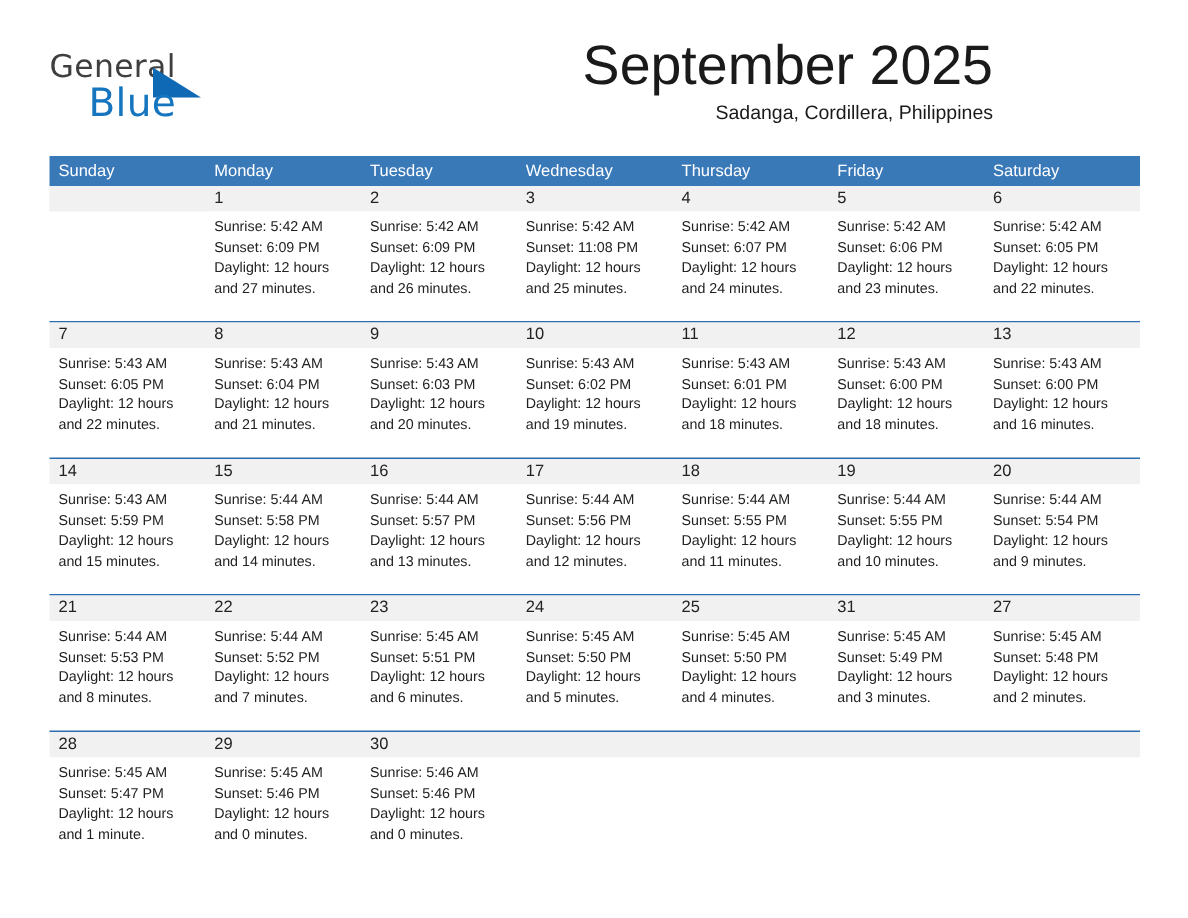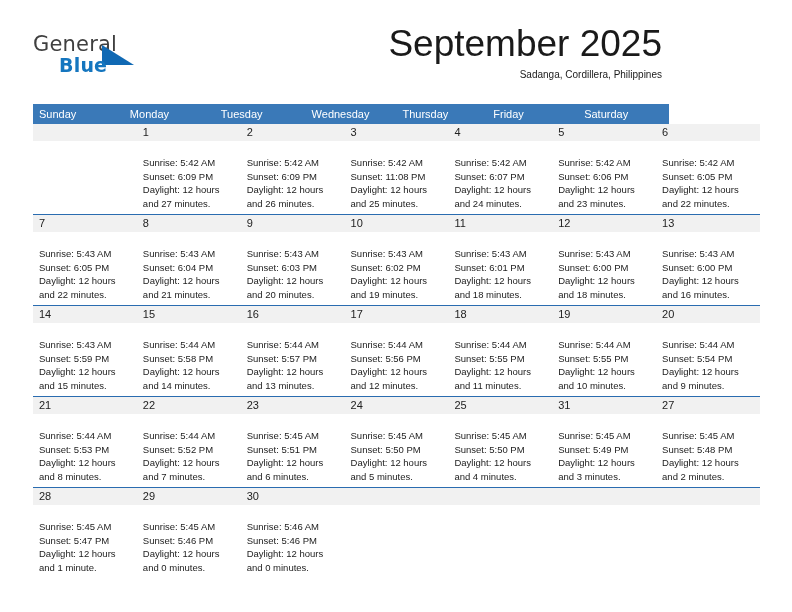--- a/index.html
+++ b/index.html
@@ -42,25 +42,25 @@
     font-size: 21px;
     letter-spacing: 0.2px;
     color: #3f3f3f;
     font-family: "DejaVu Sans", sans-serif;
     font-weight: 400;
   }
   .logo-blue {
     position: absolute;
     left: 26px;
     top: 22px;
-    font-size: 19px;
+    font-size: 26px;
     letter-spacing: 0.2px;
     color: #1576bf;
     font-family: "DejaVu Sans", sans-serif;
-    font-weight: 700;
+    font-weight: 400;
   }
   .logo-triangle {
     position: absolute;
     left: 69px;
     top: 13px;
     width: 0;
     height: 0;
     border-left: 32px solid #1069b4;
     border-top: 20px solid transparent;
   }
@@ -73,37 +73,37 @@
   }
   .cal-title {
     font-size: 37px;
     font-weight: 400;
     color: #1a1a1a;
     line-height: 32px;
     white-space: nowrap;
   }
   .cal-subtitle {
     margin-top: 6px;
-    font-size: 10px;
+    font-size: 13px;
     font-weight: 400;
     color: #1a1a1a;
     line-height: 17px;
     white-space: nowrap;
   }
 
   
   .calendar {
     position: absolute;
     left: 33px;
     top: 104px;
     width: 727px;
   }
   .dow-row {
     display: flex;
-    width: 636px;
+    width: 727px;
     height: 20px;
     background: #3a79b8;
   }
   .dow-cell {
     width: 103.857px;
     color: #ffffff;
     font-size: 11px;
     line-height: 20px;
     padding-left: 6px;
     box-sizing: border-box;
@@ -140,21 +140,21 @@
   }
   .week-details {
     display: flex;
     width: 727px;
     height: 73px;
     background: #ffffff;
   }
   .detail {
     width: 103.857px;
     box-sizing: border-box;
-    padding: 15px 5px 0 6px;
+    padding: 4px 5px 0 6px;
     font-size: 9.5px;
     line-height: 13.6px;
     color: #222222;
   }
   .detail div {
     white-space: nowrap;
   }
   .detail .daylight-line {
     white-space: normal;
   }

